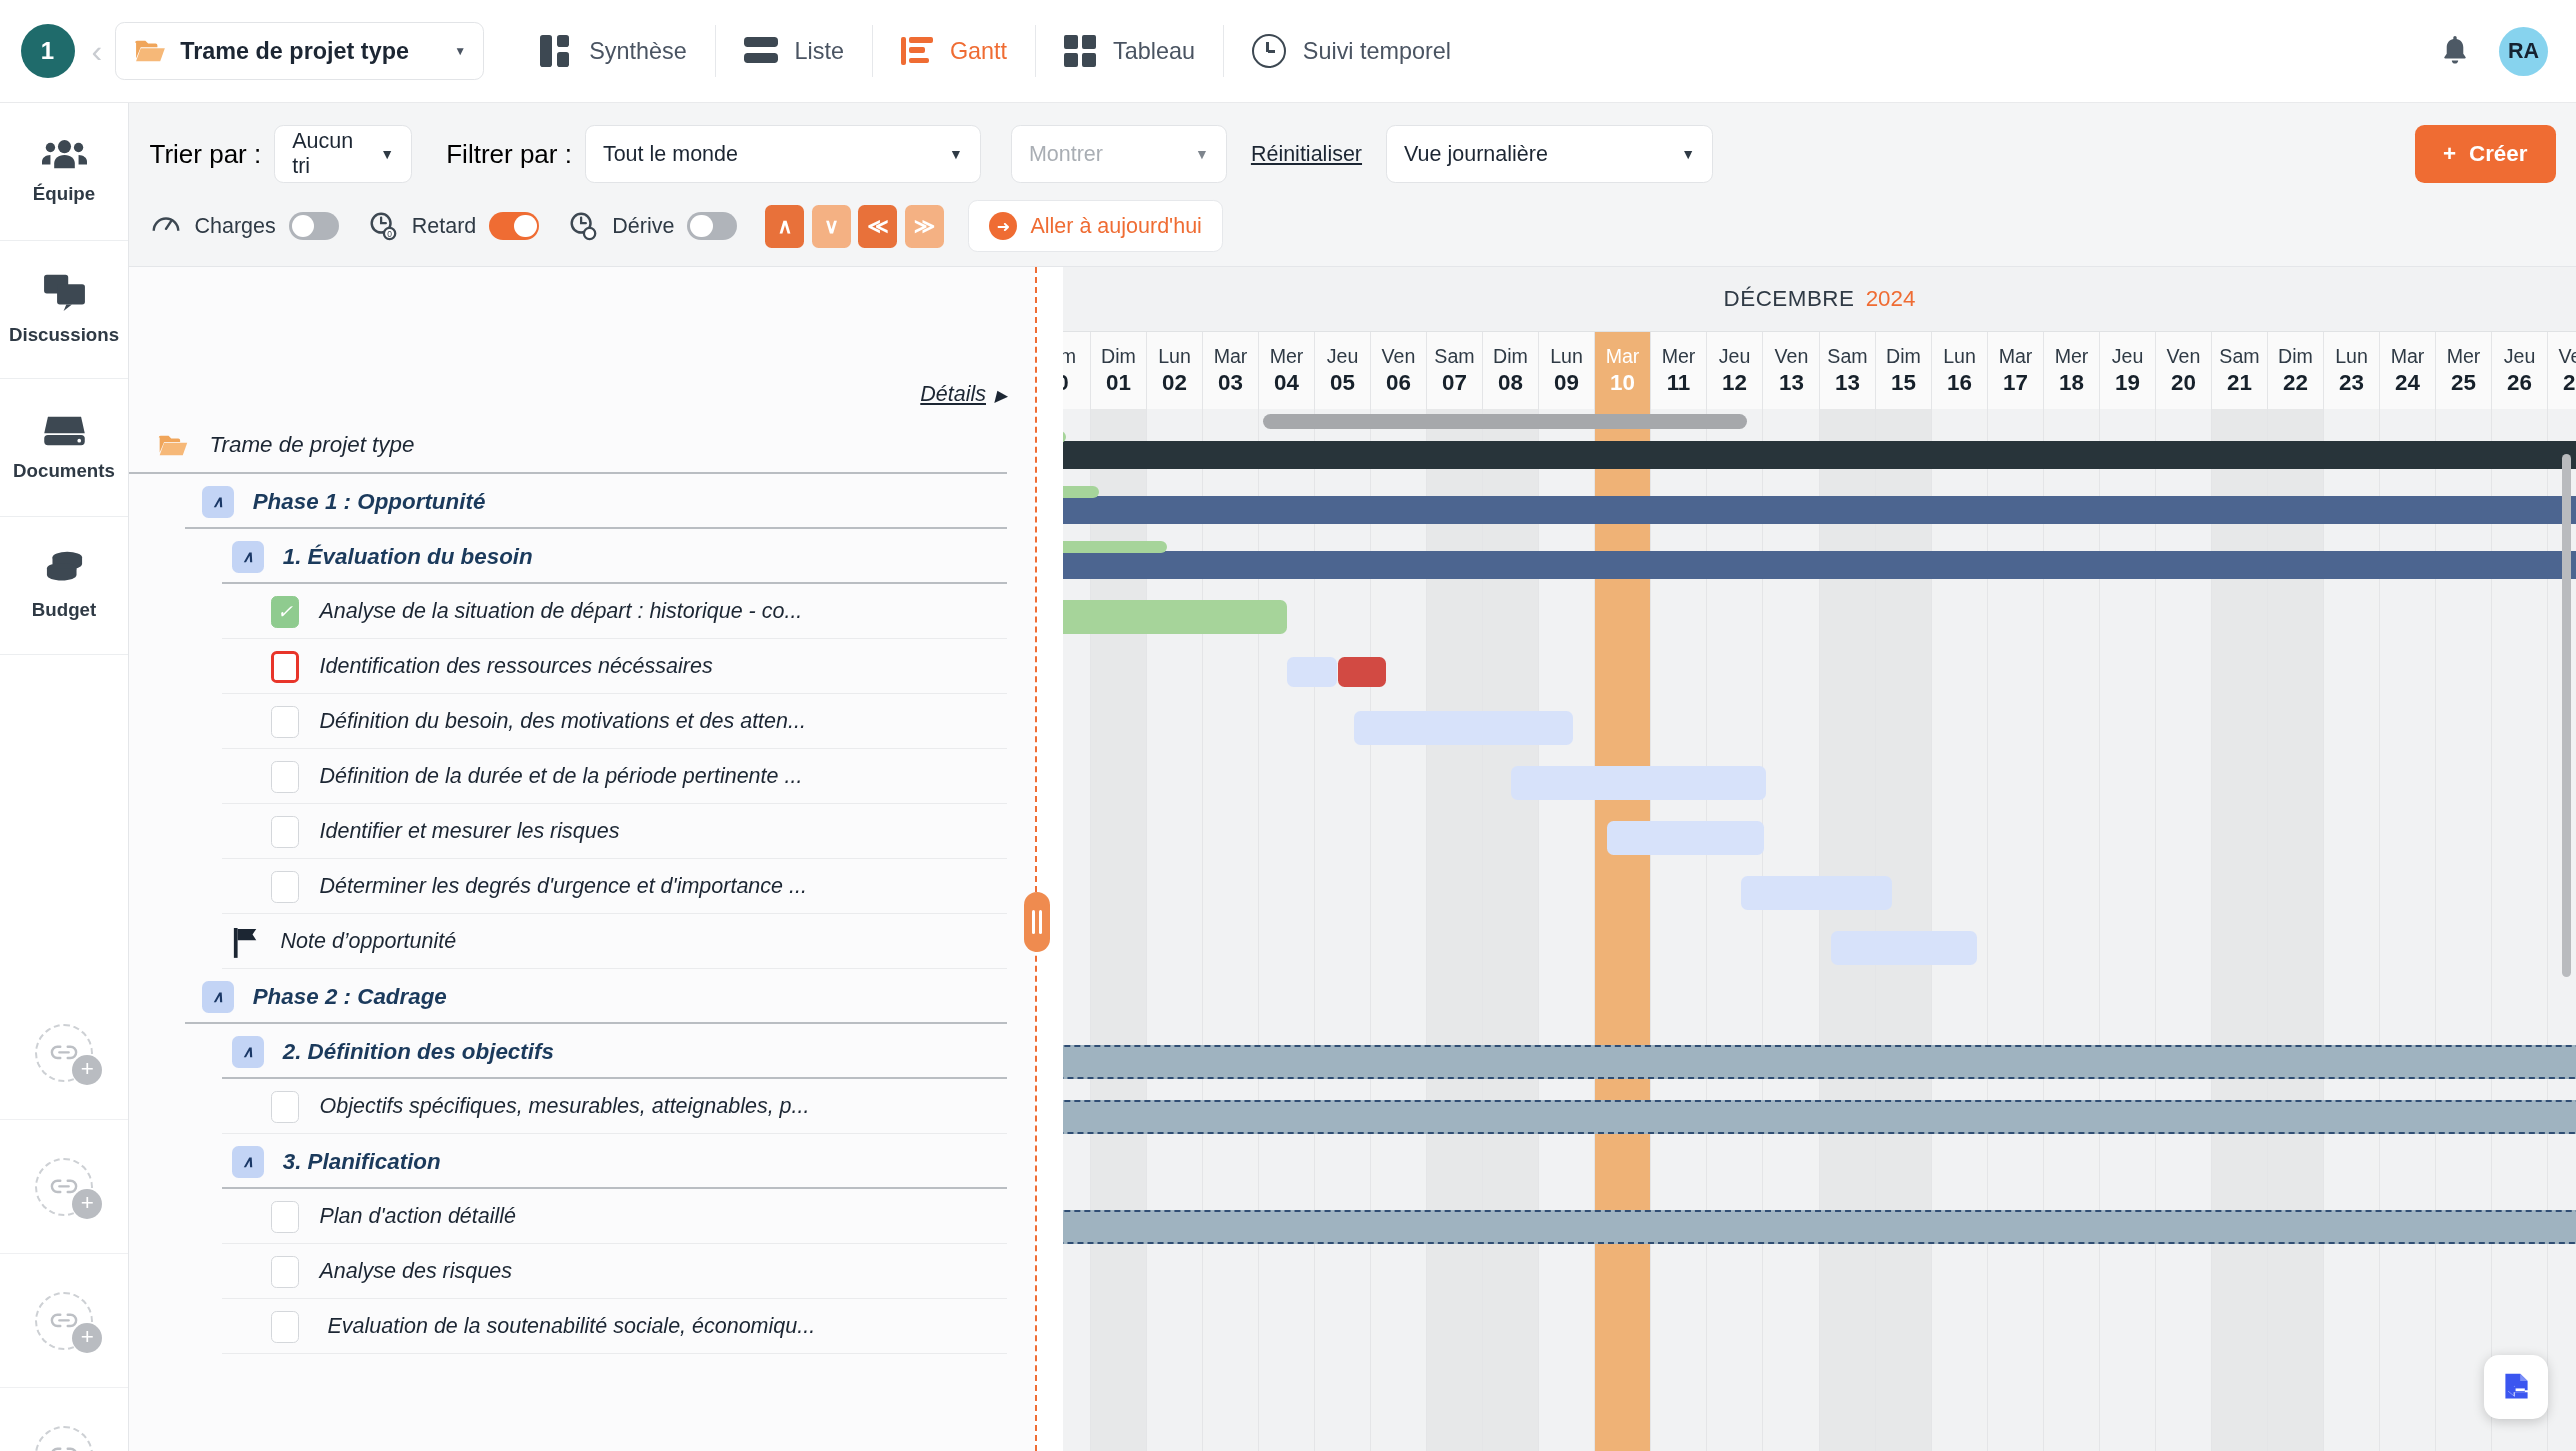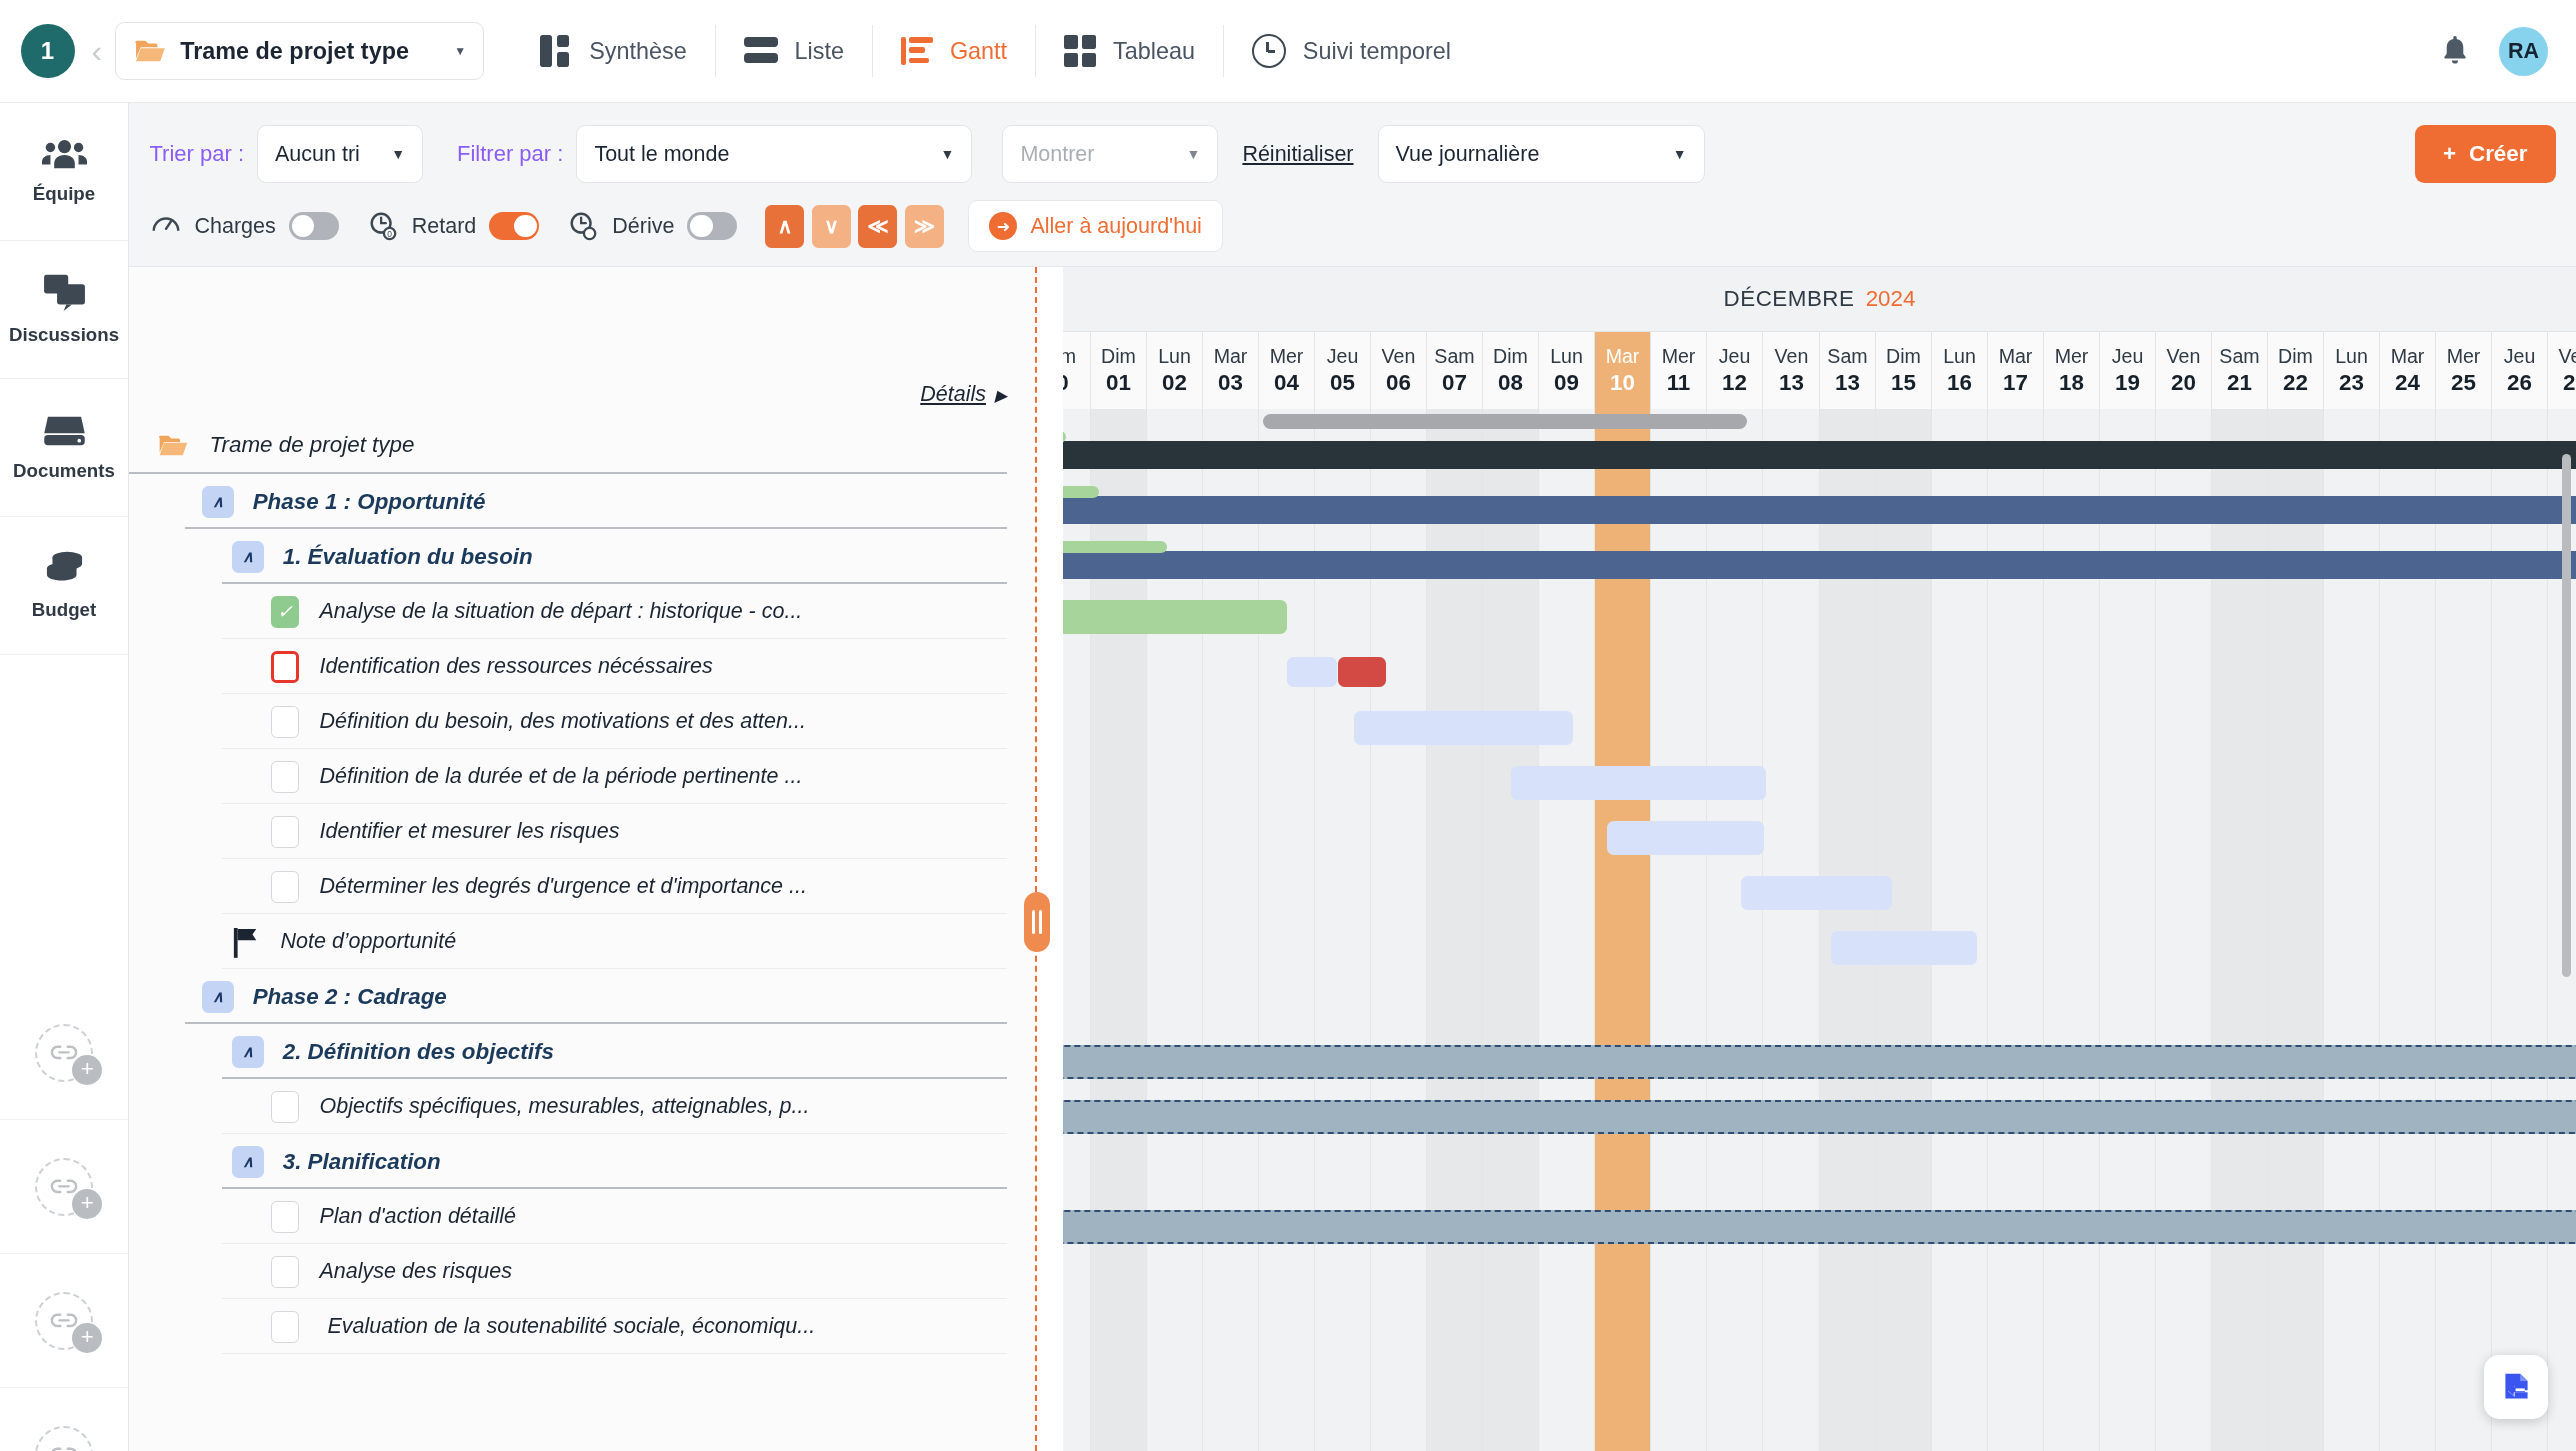--- a/index.html
+++ b/index.html
@@ -93,21 +93,21 @@
     color: #fff; font-size: 22.4px; line-height: 28px; text-align: center;
   }
 
   
   .toolbar {
     position: absolute; left: 129px; top: 103px; right: 0; height: 164px;
     background: #f4f5f6; border-bottom: 0.9px solid #e4e6e9;
   }
   .tb-row1 { position: absolute; top: 22.4px; left: 20.5px; right: 20.5px; height: 58px; display: flex; align-items: center; }
   .tb-row2 { position: absolute; top: 97px; left: 20.5px; display: flex; align-items: center; }
-  .tb-lbl { font-size: 22px; color: #8b5cf6; margin-right: 13px; white-space: nowrap; }
+  .tb-lbl { font-size: 26px; color: #000000; margin-right: 13px; white-space: nowrap; }
   .sel {
     height: 58px; border: 0.9px solid #e2e4e7; border-radius: 9.3px; background: #fff;
     display: flex; align-items: center; padding: 0 17px; font-size: 21.5px; color: #1c2633;
   }
   .sel .cv { margin-left: auto; padding-left: 26px; font-size: 14px; color: #2f3a45; }
   .sel.muted { color: #a9aeb4; }
   .sel.muted .cv { color: #7e858d; }
   .reset {
     font-size: 21.5px; color: #1c2633; text-decoration: underline; margin: 0 24px;
     white-space: nowrap;
@@ -408,21 +408,21 @@
             <path d="M11 4H8a6 6 0 0 0 0 12h3M19 4h3a6 6 0 0 1 0 12h-3M10 10h10" stroke="#bdc0c5" stroke-width="2.6" fill="none" stroke-linecap="round"></path>
           </svg>
 
       </div>
     </div>
   </div>
 
   <div class="toolbar">
     <div class="tb-row1">
       <span class="tb-lbl">Trier par :</span>
-      <div class="sel" style="width:166px">
+      <div class="sel" style="width:138px">
         <span>Aucun tri</span>
         <span class="cv">▼</span>
       </div>
       <span class="tb-lbl" style="margin-left:34px">Filtrer par :</span>
       <div class="sel" style="width:396px">
         <span>Tout le monde</span>
         <span class="cv">▼</span>
       </div>
       <div class="sel muted" style="width:216px;margin-left:30px">
         <span>Montrer</span>

